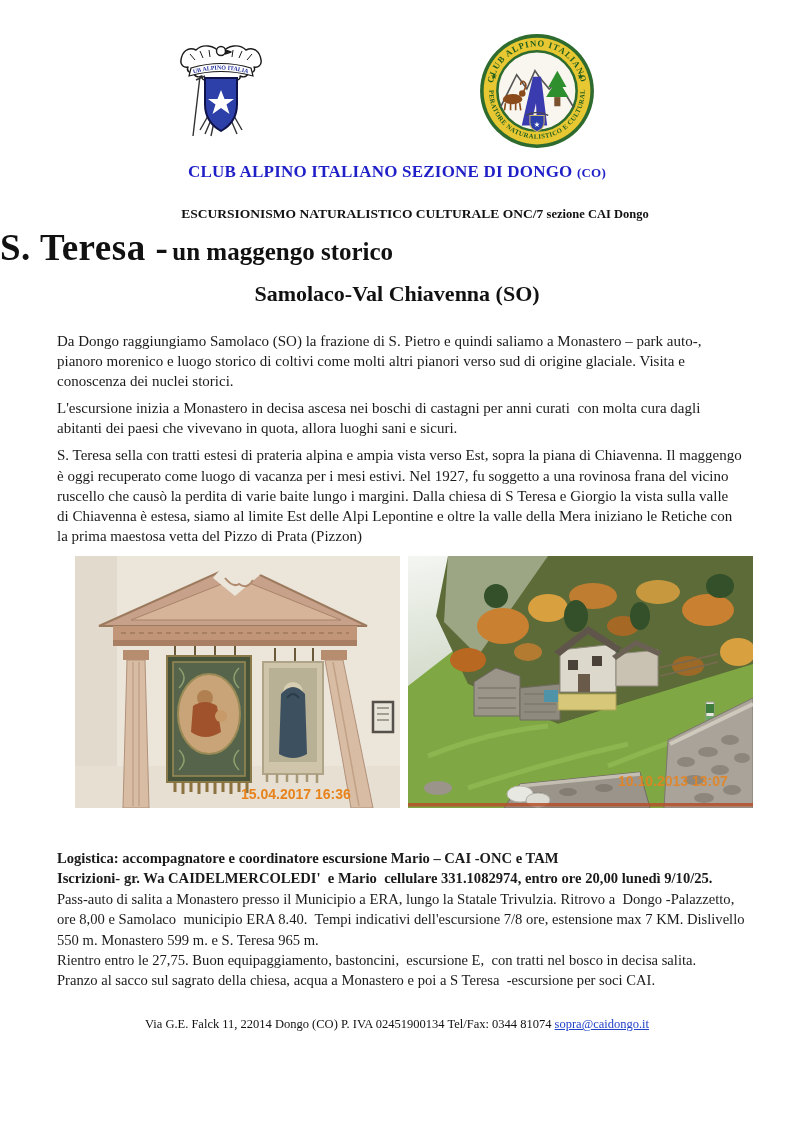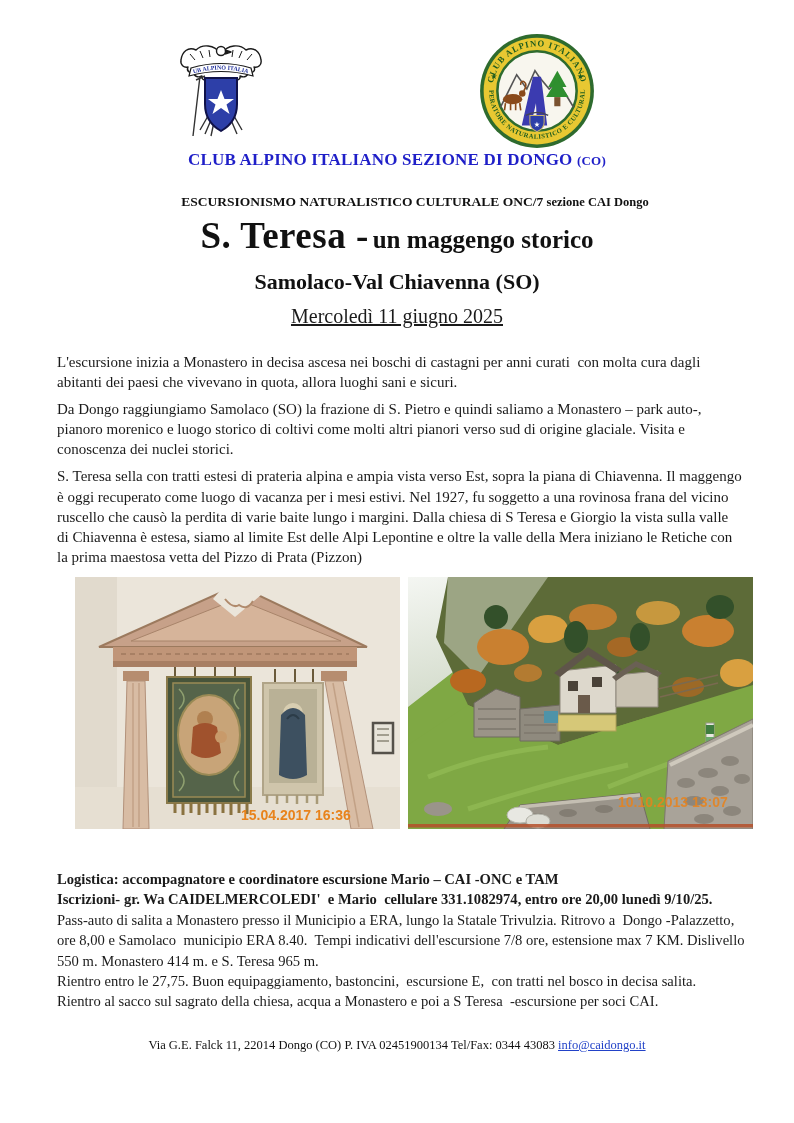--- a/index.html
+++ b/index.html
@@ -5,25 +5,25 @@
   html,body{margin:0;padding:0;background:#888;}
   .page{
     position:relative;width:794px;height:1123px;margin:0 auto;background:#ffffff;
     font-family:"Liberation Serif", serif;color:#1a1a1a;overflow:hidden;
   }
   
   .logos-row{position:relative;height:116px;padding-top:34px;}
   .logo-left{position:absolute;left:178px;top:38px;width:86px;height:104px;}
   .logo-right{position:absolute;left:476px;top:32px;width:122px;height:118px;}
   
-  .club-line{text-align:center;font-weight:bold;font-size:17px;color:#1f1fc8;letter-spacing:.2px;}
+  .club-line{margin-top:12px;text-align:center;font-weight:bold;font-size:17px;color:#1f1fc8;letter-spacing:.2px;}
   .club-line .suffix{font-size:13px;}
   .program-line{margin-top:24px;text-align:center;font-weight:bold;font-size:13.5px;color:#111;padding-left:36px;}
   .program-line .small{font-size:12.5px;}
-  .title-line{margin-top:4px;text-align:center;font-weight:bold;color:#111;}
+  .title-line{margin-top:4px;text-align:left;font-weight:bold;color:#111;}
   .title-line .big{font-size:37px;letter-spacing:.5px;}
   .title-line .small{font-size:25px;}
   .subtitle-line{margin-top:12px;text-align:center;font-weight:bold;font-size:22px;color:#111;}
   .date-line{margin-top:10px;text-align:center;font-size:20px;text-decoration:underline;}
   
   .content{margin:24px 52px 0 57px;font-size:15px;line-height:1.34;}
   .content p{margin:0 0 7px 0;white-space:pre-wrap;}
   
   .photos-row{display:flex;gap:8px;margin:10px 0 0 75px;align-items:flex-end;}
   .photo{display:block;}
@@ -119,25 +119,24 @@
     <span class="small">sezione CAI Dongo</span>
   </div>
 
   <div class="title-line">
     <span class="big">S. Teresa -</span>
     <span class="small">un maggengo storico</span>
   </div>
 
   <div class="subtitle-line">Samolaco-Val Chiavenna (SO)</div>
 
-  <div class="date-line">Mercoledì 11 giugno  2025</div>
 
   <div class="content">
+    <p>Da Dongo raggiungiamo Samolaco (SO) la frazione di S. Pietro e quindi saliamo a Monastero – park auto-, pianoro morenico e luogo storico di coltivi come molti altri pianori verso sud di origine glaciale. Visita e conoscenza dei nuclei storici.</p>
     <p>L'escursione inizia a Monastero in decisa ascesa nei boschi di castagni per anni curati  con molta cura dagli abitanti dei paesi che vivevano in quota, allora luoghi sani e sicuri.</p>
-    <p>Da Dongo raggiungiamo Samolaco (SO) la frazione di S. Pietro e quindi saliamo a Monastero – park auto-, pianoro morenico e luogo storico di coltivi come molti altri pianori verso sud di origine glaciale. Visita e conoscenza dei nuclei storici.</p>
     <p>S. Teresa sella con tratti estesi di prateria alpina e ampia vista verso Est, sopra la piana di Chiavenna. Il maggengo  è oggi recuperato come luogo di vacanza per i mesi estivi. Nel 1927, fu soggetto a una rovinosa frana del vicino ruscello che causò la perdita di varie baite lungo i margini. Dalla chiesa di S Teresa e Giorgio la vista sulla valle di Chiavenna è estesa, siamo al limite Est delle Alpi Lepontine e oltre la valle della Mera iniziano le Retiche con la prima maestosa vetta del Pizzo di Prata (Pizzon)</p>
   </div>
 
   <div class="photos-row">
 
     <svg class="photo" width="325" height="252" viewBox="0 0 325 252">
       <rect width="325" height="252" fill="#ebe5da"></rect>
       <rect width="42" height="252" fill="#e1dacd"></rect>
       <rect y="210" width="325" height="42" fill="#e6dfd2"></rect>
 
@@ -283,22 +282,22 @@
 
       <rect y="247" width="345" height="3.5" fill="#b5502a" opacity=".85"></rect>
 
       <text x="210" y="230" font-size="14" font-weight="bold" fill="#e8831c" opacity=".85" font-family="Liberation Sans, sans-serif">10.10.2013 13:07</text>
     </svg>
   </div>
 
   <div class="logistics">
     <p class="bold">Logistica: accompagnatore e coordinatore escursione Mario – CAI -ONC e TAM</p>
     <p class="bold">Iscrizioni- gr. Wa CAIDELMERCOLEDI'  e Mario  cellulare 331.1082974, entro ore 20,00 lunedì 9/10/25.</p>
-    <p>Pass-auto di salita a Monastero presso il Municipio a ERA, lungo la Statale Trivulzia. Ritrovo a  Dongo -Palazzetto, ore 8,00 e Samolaco  municipio ERA 8.40.  Tempi indicativi dell'escursione 7/8 ore, estensione max 7 KM. Dislivello 550 m. Monastero 414 m. e S. Teresa 965 m.</p>
+    <p>Pass-auto di salita a Monastero presso il Municipio a ERA, lungo la Statale Trivulzia. Ritrovo a  Dongo -Palazzetto, ore 8,00 e Samolaco  municipio ERA 8.40.  Tempi indicativi dell'escursione 7/8 ore, estensione max 7 KM. Dislivello 550 m. Monastero 599 m. e S. Teresa 965 m.</p>
     <p>Rientro entro le 27,75. Buon equipaggiamento, bastoncini,  escursione E,  con tratti nel bosco in decisa salita.</p>
-    <p>Rientro al sacco sul sagrato della chiesa, acqua a Monastero e poi a S Teresa  -escursione per soci CAI.</p>
+    <p>Pranzo al sacco sul sagrato della chiesa, acqua a Monastero e poi a S Teresa  -escursione per soci CAI.</p>
   </div>
 
   <div class="footer">
-    <span>Via G.E. Falck 11, 22014 Dongo (CO) P. IVA 02451900134 Tel/Fax: 0344 43083 </span><a>info@caidongo.it</a>
+    <span>Via G.E. Falck 11, 22014 Dongo (CO) P. IVA 02451900134 Tel/Fax: 0344 81074 </span><a>sopra@caidongo.it</a>
   </div>
 
 </div>
 
 </body></html>

